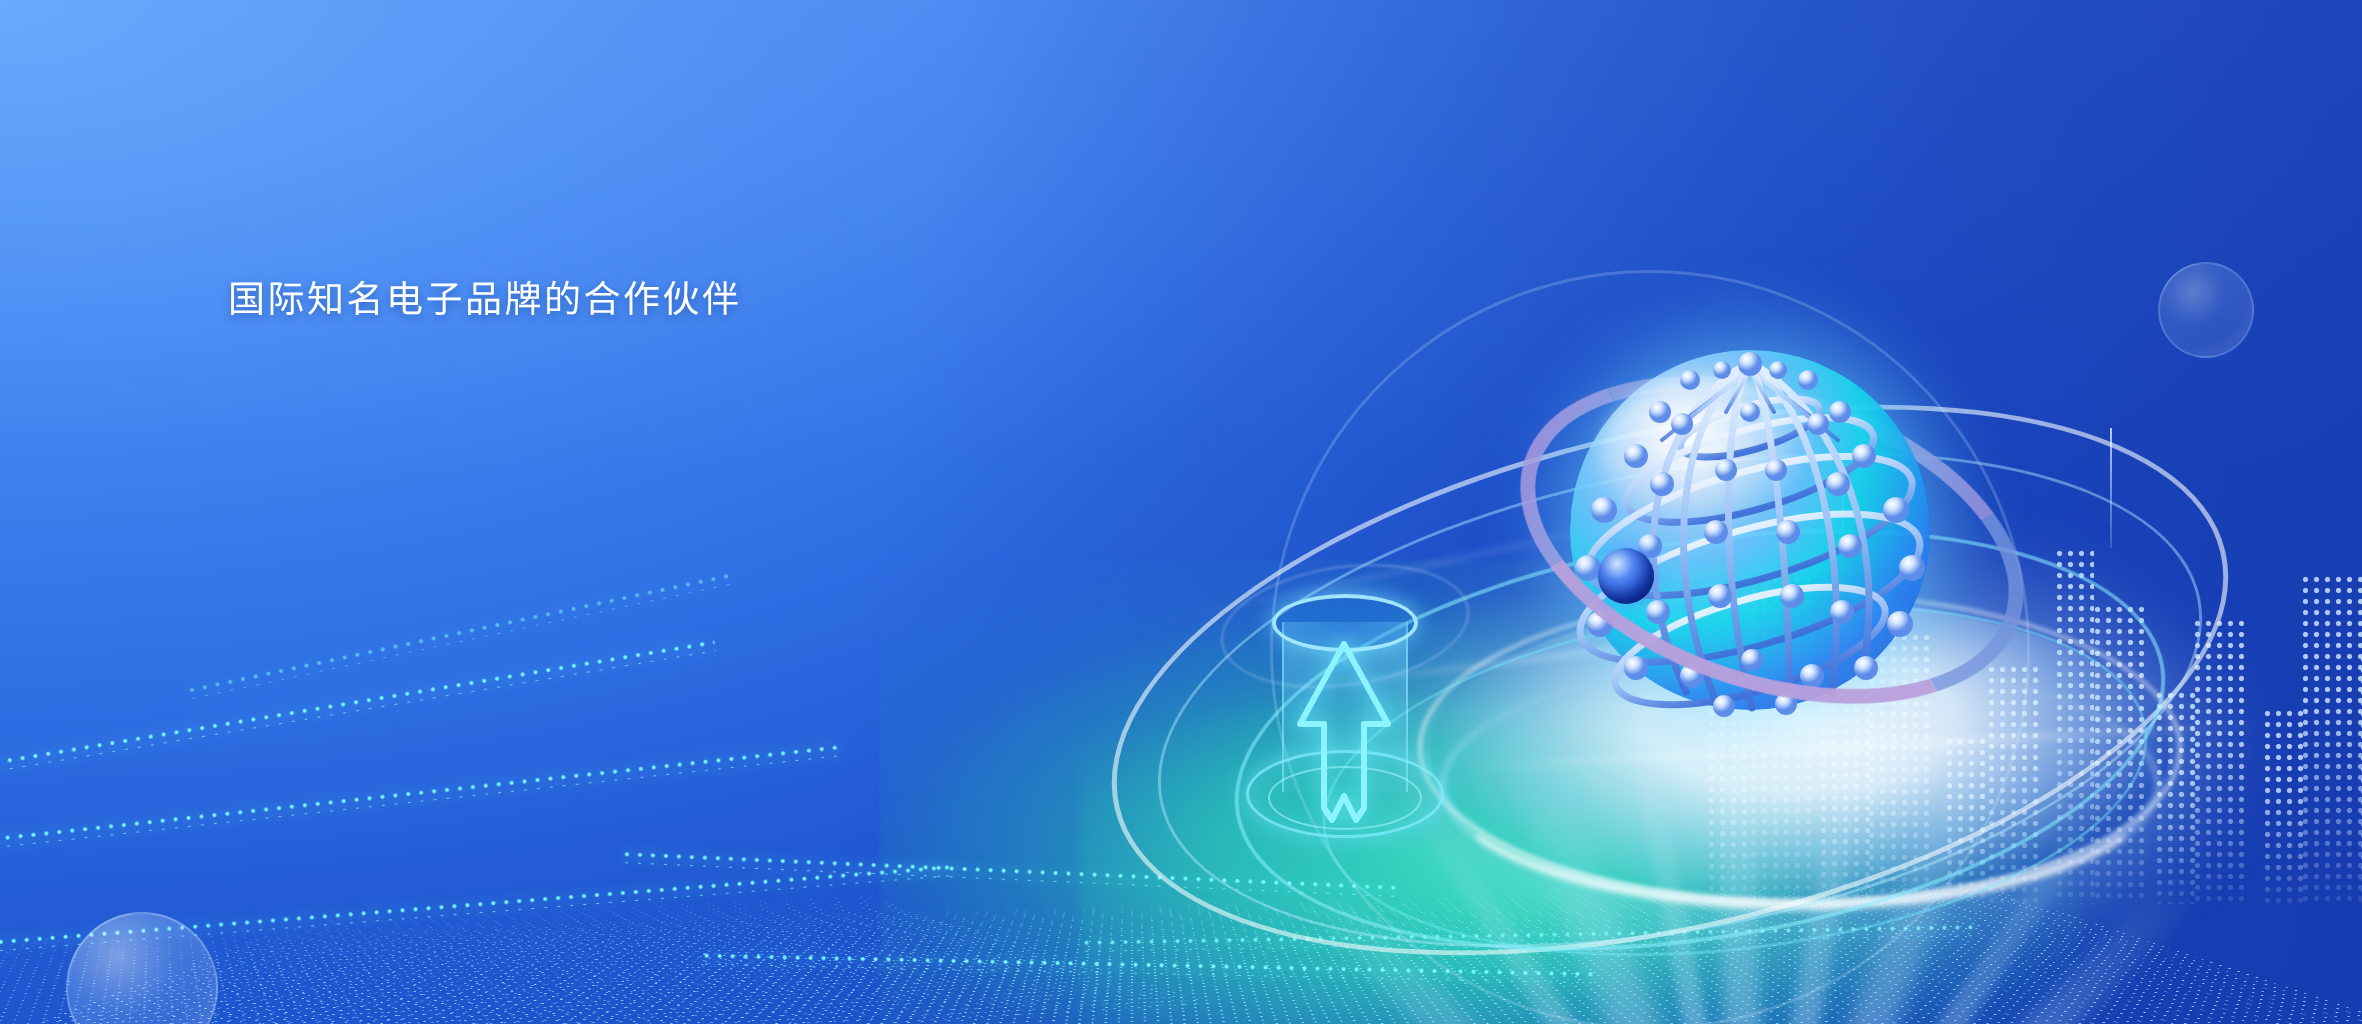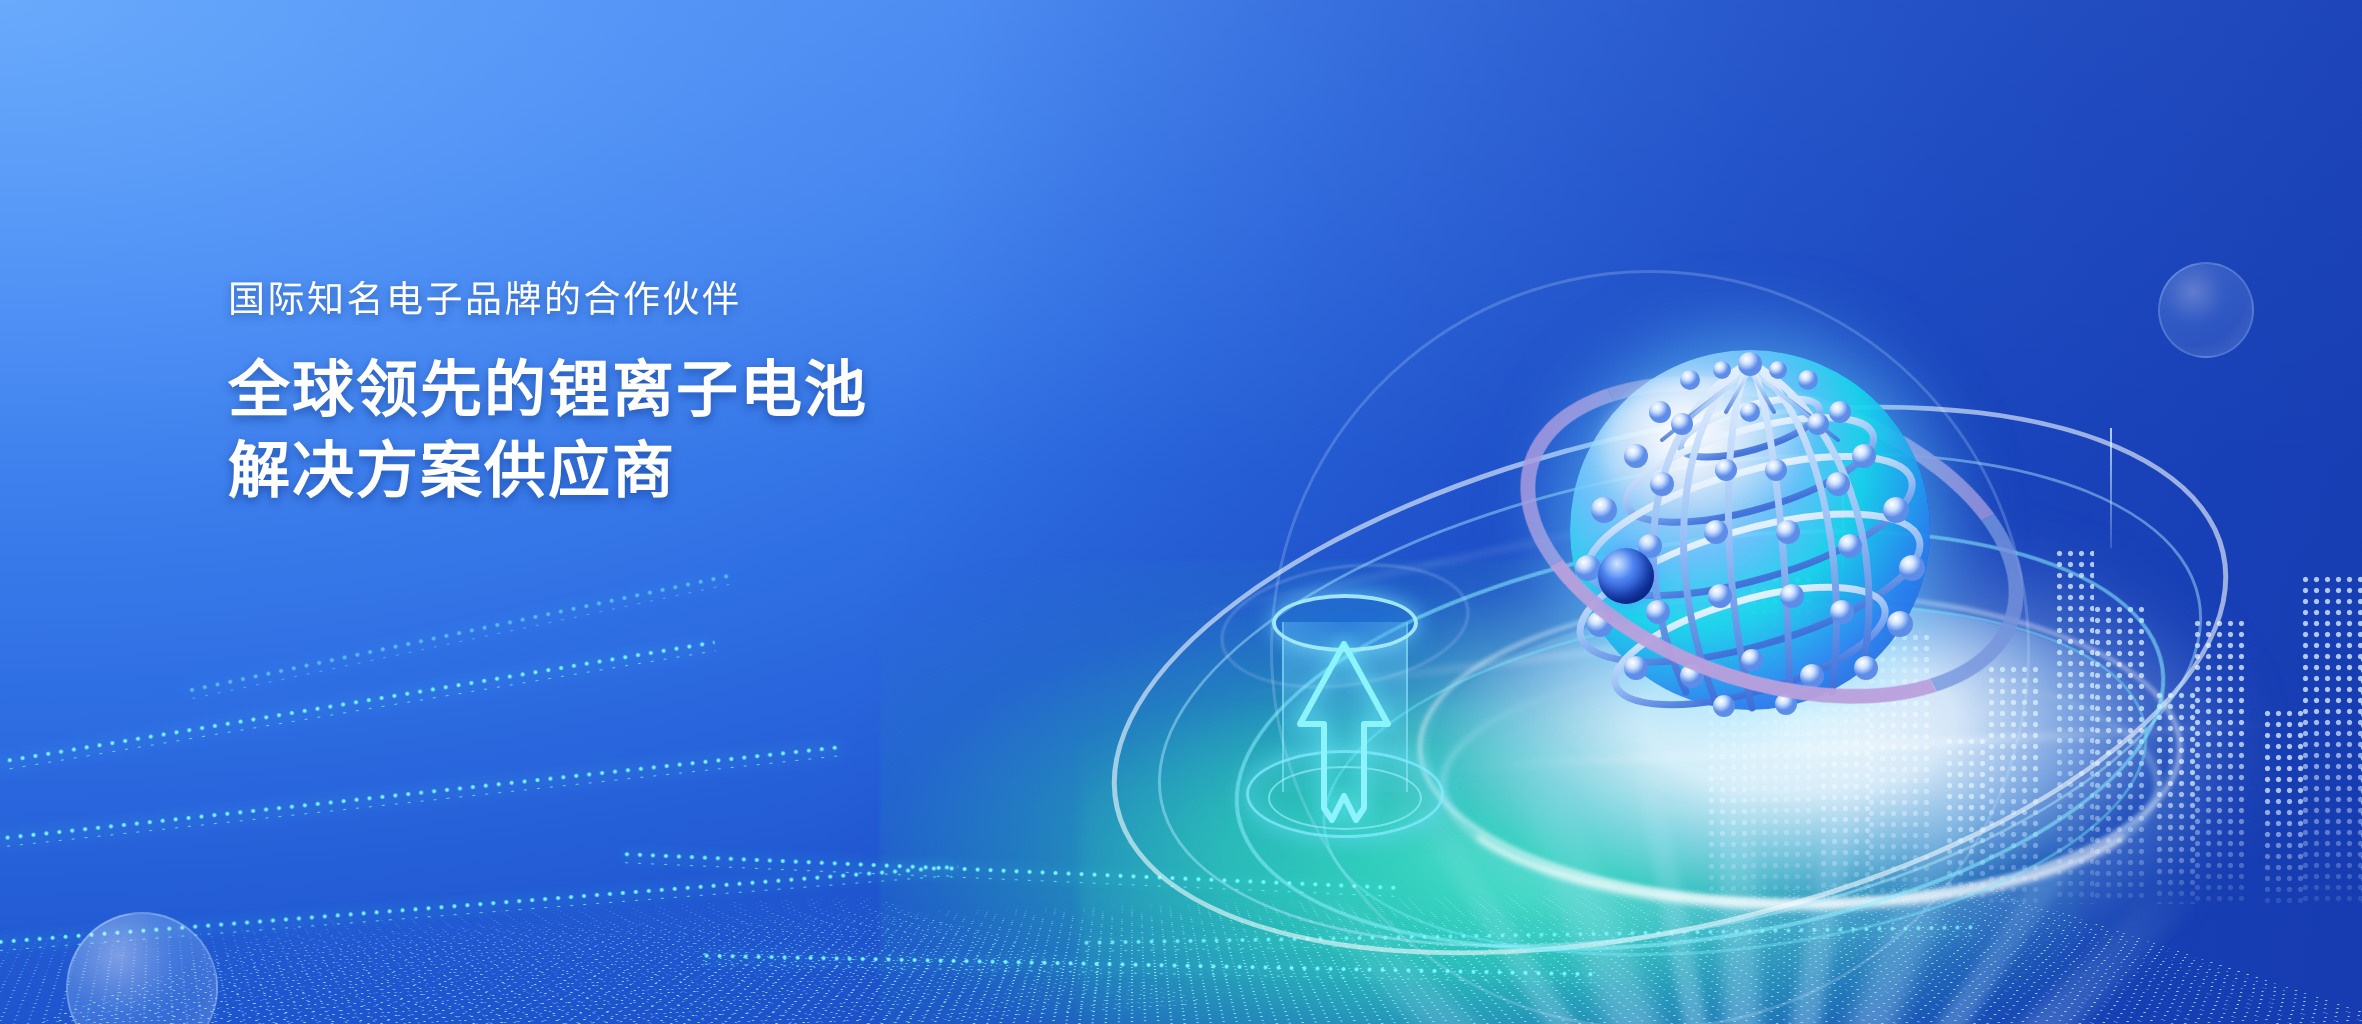--- a/index.html
+++ b/index.html
@@ -442,19 +442,15 @@
     <svg class="arrow-svg" viewBox="0 0 120 200">
       <path d="M60 12 L104 92 L80 92 L80 176 L72 188 L60 164 L48 188 L40 176 L40 92 L16 92 Z" fill="none" stroke="#8df3ff" stroke-width="6" stroke-linejoin="round" style="filter:drop-shadow(0 0 10px rgba(110,240,255,.95));"></path>
     </svg>
   </div>
 
   <i class="bubble b1"></i>
   <i class="bubble b2"></i>
 
   <div class="copy">
     <div class="eyebrow">国际知名电子品牌的合作伙伴</div>
-    <div class="headline">
-      <span class="ln">全球领先的锂离子电池</span>
-      <span class="ln">解决方案供应商</span>
-    </div>
   </div>
 
 </div>
 
 </body></html>

